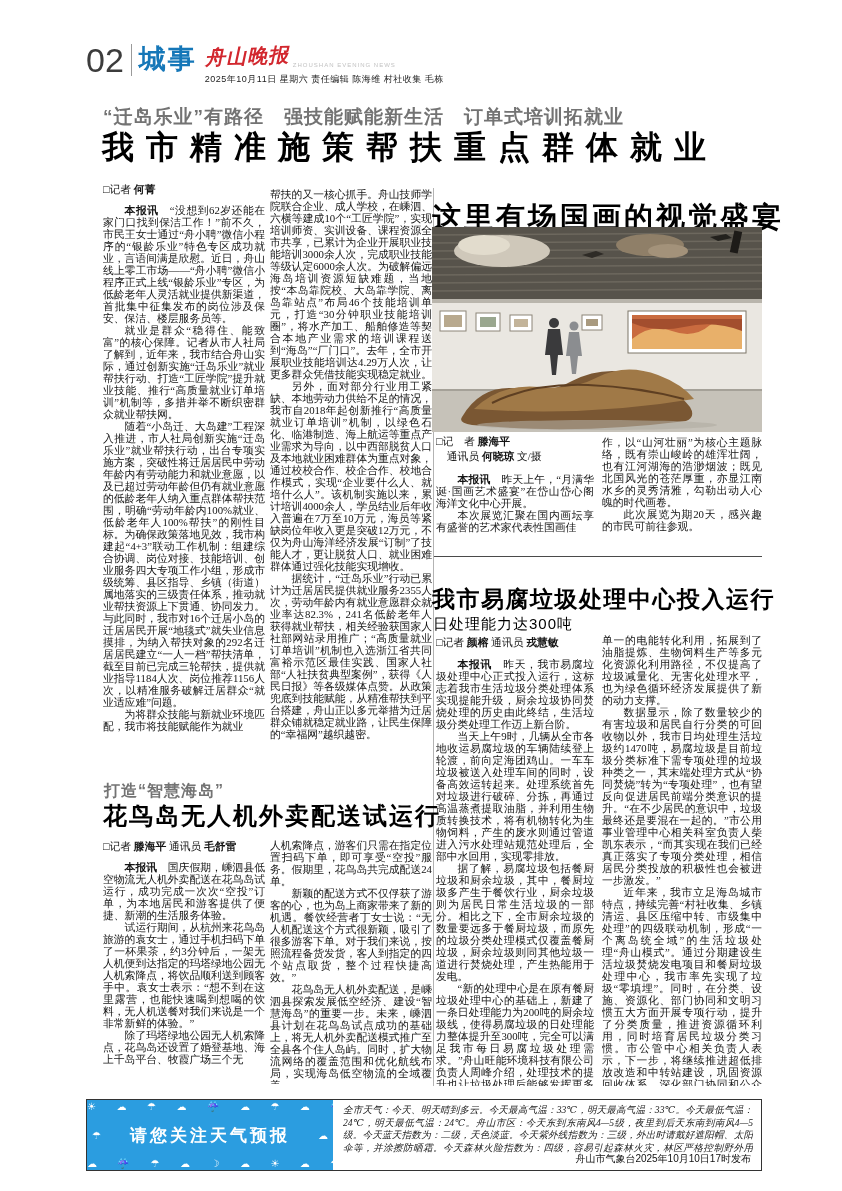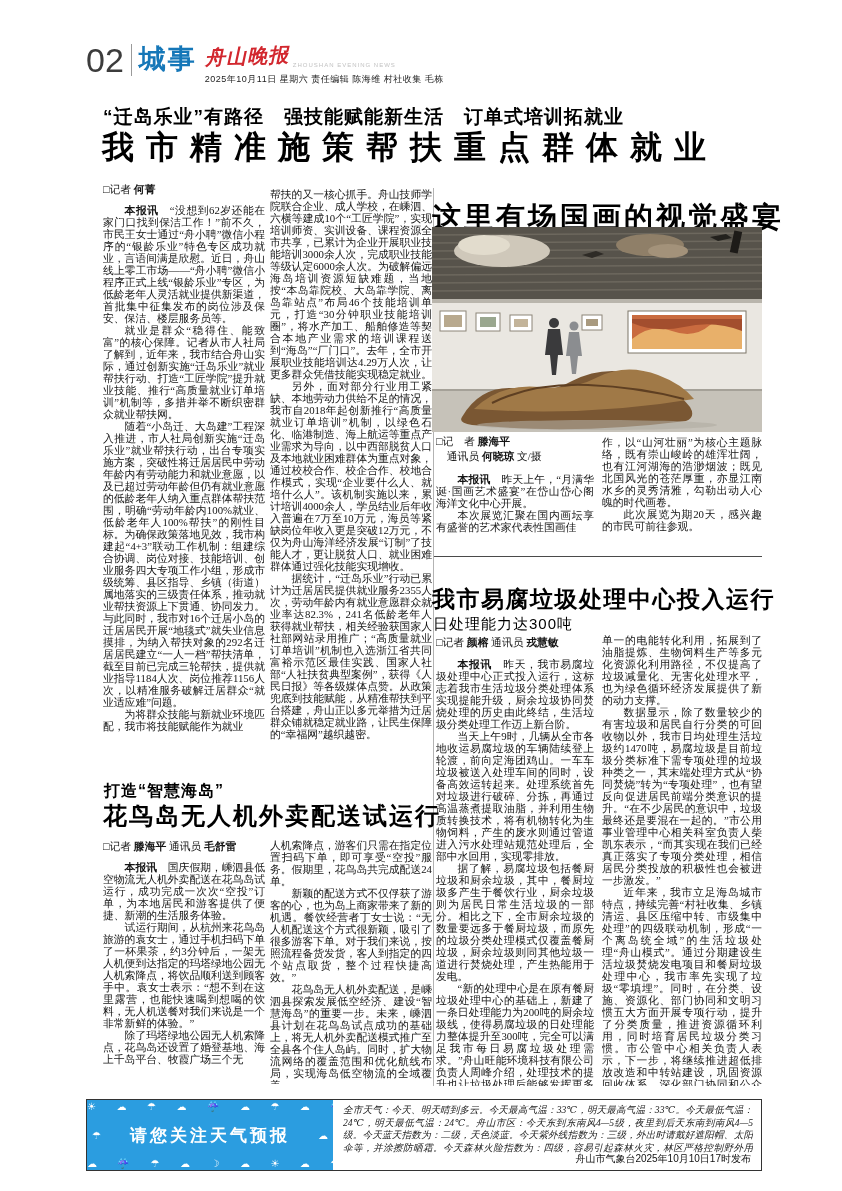--- a/index.html
+++ b/index.html
@@ -14,21 +14,21 @@
   .page-num { font-family:"Liberation Sans",sans-serif; font-size:34px; font-weight:400; color:#3c3c3c; line-height:36px; }
   .hdr-bar { width:1px; height:32px; background:#9a9a9a; margin:2px 7px 0 7px; }
   .section-title { font-family:"Liberation Sans",sans-serif; font-size:27px; font-weight:bold; color:#1577b8; line-height:34px; letter-spacing:2px; }
   .hdr-right { margin-left:8px; padding-top:1px; }
   .masthead-row { display:flex; align-items:flex-end; }
   .masthead-logo { color:#d2272e; font-size:20px; font-weight:bold; font-style:italic; letter-spacing:1px; transform:rotate(-2deg); font-family:"Liberation Serif",serif; }
   .masthead-en { color:#c2c2c2; font-size:6px; letter-spacing:1px; margin-left:4px; margin-bottom:2px; font-family:"Liberation Sans",sans-serif; }
   .dateline { font-size:9px; color:#222; margin-top:3px; font-family:"Liberation Sans",sans-serif; letter-spacing:0.5px; }
 
   
-  .kicker { position:absolute; font-family:"Liberation Sans",sans-serif; font-weight:bold; color:#000000; }
+  .kicker { position:absolute; font-family:"Liberation Sans",sans-serif; font-weight:bold; color:#737373; }
   .headline { position:absolute; font-family:"Liberation Sans",sans-serif; font-weight:bold; color:#000; white-space:nowrap; }
   .col {
     position:absolute; font-size:10.8px; line-height:12px; text-align:justify; color:#141414; overflow:hidden;
   }
   .col p { margin:0; text-indent:2em; }
   .col p.noindent { text-indent:0; }
   .col p.byline { text-indent:0; }
   .col b { font-family:"Liberation Sans","DejaVu Sans",sans-serif; font-weight:bold; }
 
   .v-rule { position:absolute; width:1px; background:#b3b3b3; }

